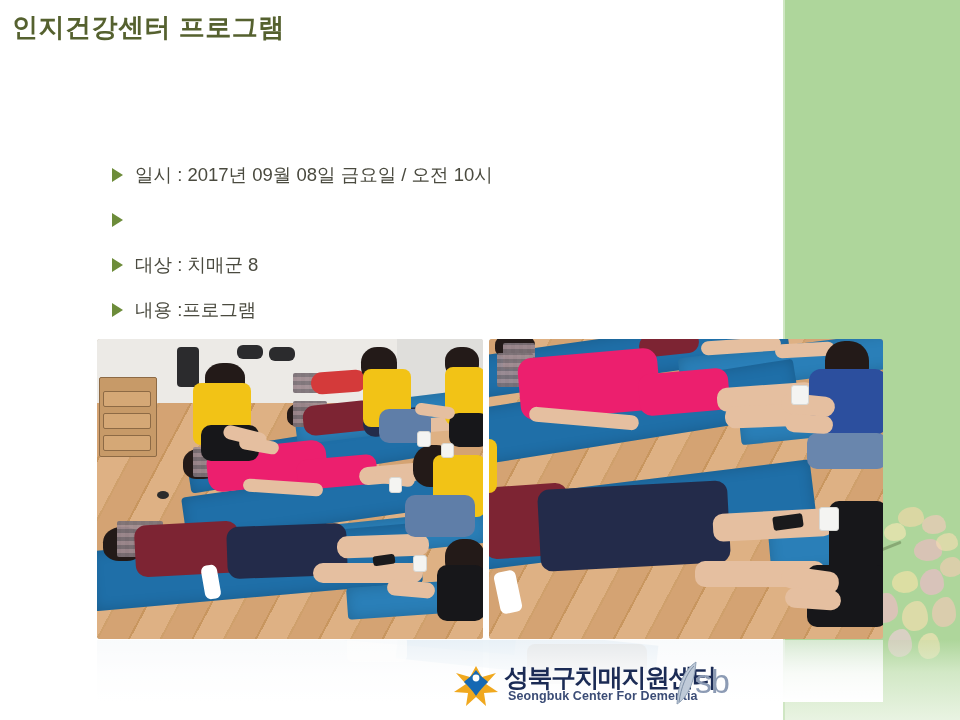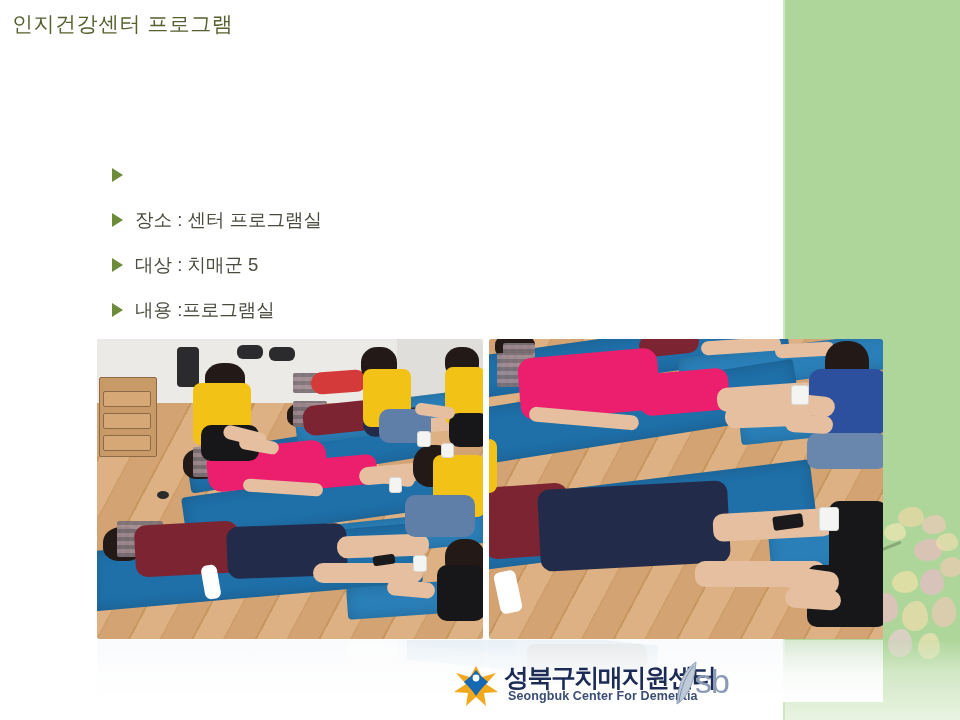--- a/index.html
+++ b/index.html
@@ -41,24 +41,24 @@
   .petal { position: absolute; border-radius: 60% 40% 55% 45% / 55% 60% 40% 45%; opacity: .62; filter: blur(0.4px); }
   .stem {
     position: absolute;
     background: #7e9d6a; border-radius: 2px; opacity: .8;
   }
 
   
   .head-label {
     position: absolute;
     left: 12px; top: 10px;
-    font-size: 21px;
+    font-size: 26px;
     letter-spacing: 0.5px;
     color: #55612f;
-    font-weight: 400;
+    font-weight: 700;
     white-space: nowrap;
   }
 
   
   .seoul-logo {
     position: absolute;
     left: 628px; top: 6px;
     width: 160px; height: 52px;
   }
   .sl-line1 {
@@ -244,32 +244,32 @@
   </div>
   <div class="panel-bottom-fade"></div>
 
   <div class="head-label">인지건강센터 프로그램</div>
 
 
 
   <div class="bullets">
     <div class="bullet-row">
       <span class="bullet-mark"></span>
+      <span class="bullet-text">일시 : 2017년 09월 08일 금요일 / 오전 10시</span>
     </div>
     <div class="bullet-row">
       <span class="bullet-mark"></span>
-      <span class="bullet-text">장소 : 센터 프로그램실</span>
     </div>
     <div class="bullet-row">
       <span class="bullet-mark"></span>
-      <span class="bullet-text">대상 : 치매군 5</span>
+      <span class="bullet-text">대상 : 치매군 8</span>
     </div>
     <div class="bullet-row">
       <span class="bullet-mark"></span>
-      <span class="bullet-text">내용 :프로그램실</span>
+      <span class="bullet-text">내용 :프로그램</span>
     </div>
   </div>
 
   <div class="photo" id="photo-left">
     <div class="wall" style="left:0;top:0;width:100%;height:88px;background:#eceae6;"></div>
     <div class="wall" style="left:300px;top:0;width:86px;height:70px;background:#dfdedb;"></div>
     <div class="floorwood" style="top:64px;height:236px;"></div>
 
     <div class="cabinet" style="left:2px;top:38px;width:58px;height:80px;"></div>
     <div class="cabinet" style="left:6px;top:52px;width:48px;height:16px;background:#d5a876;"></div>

